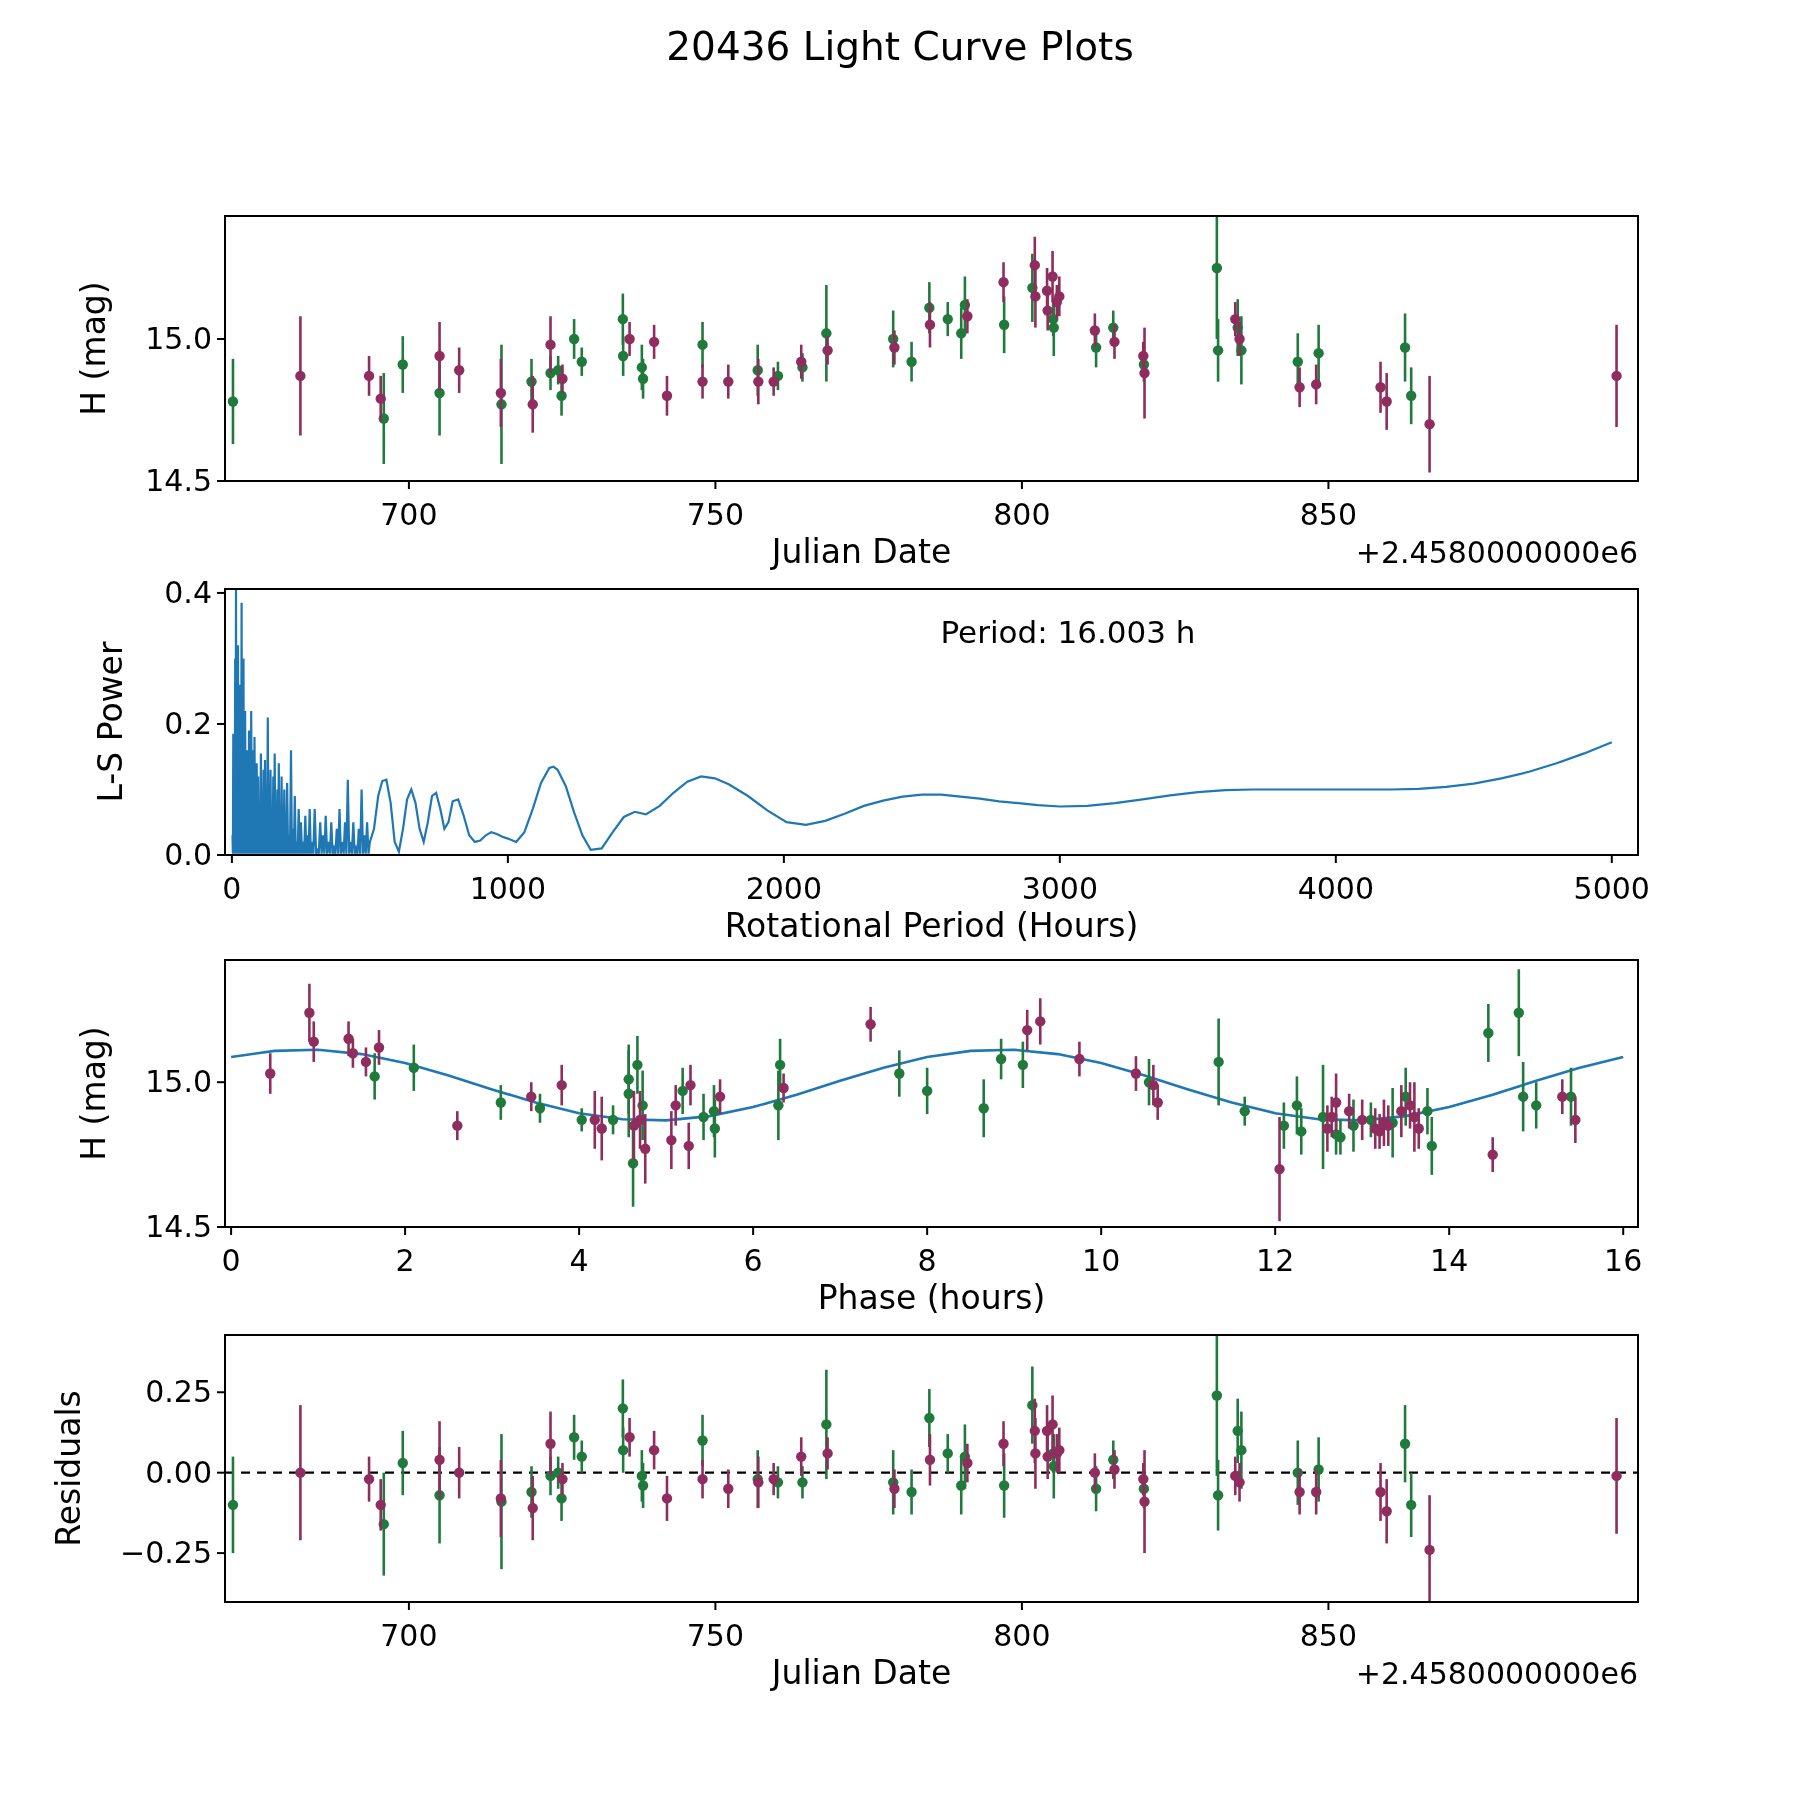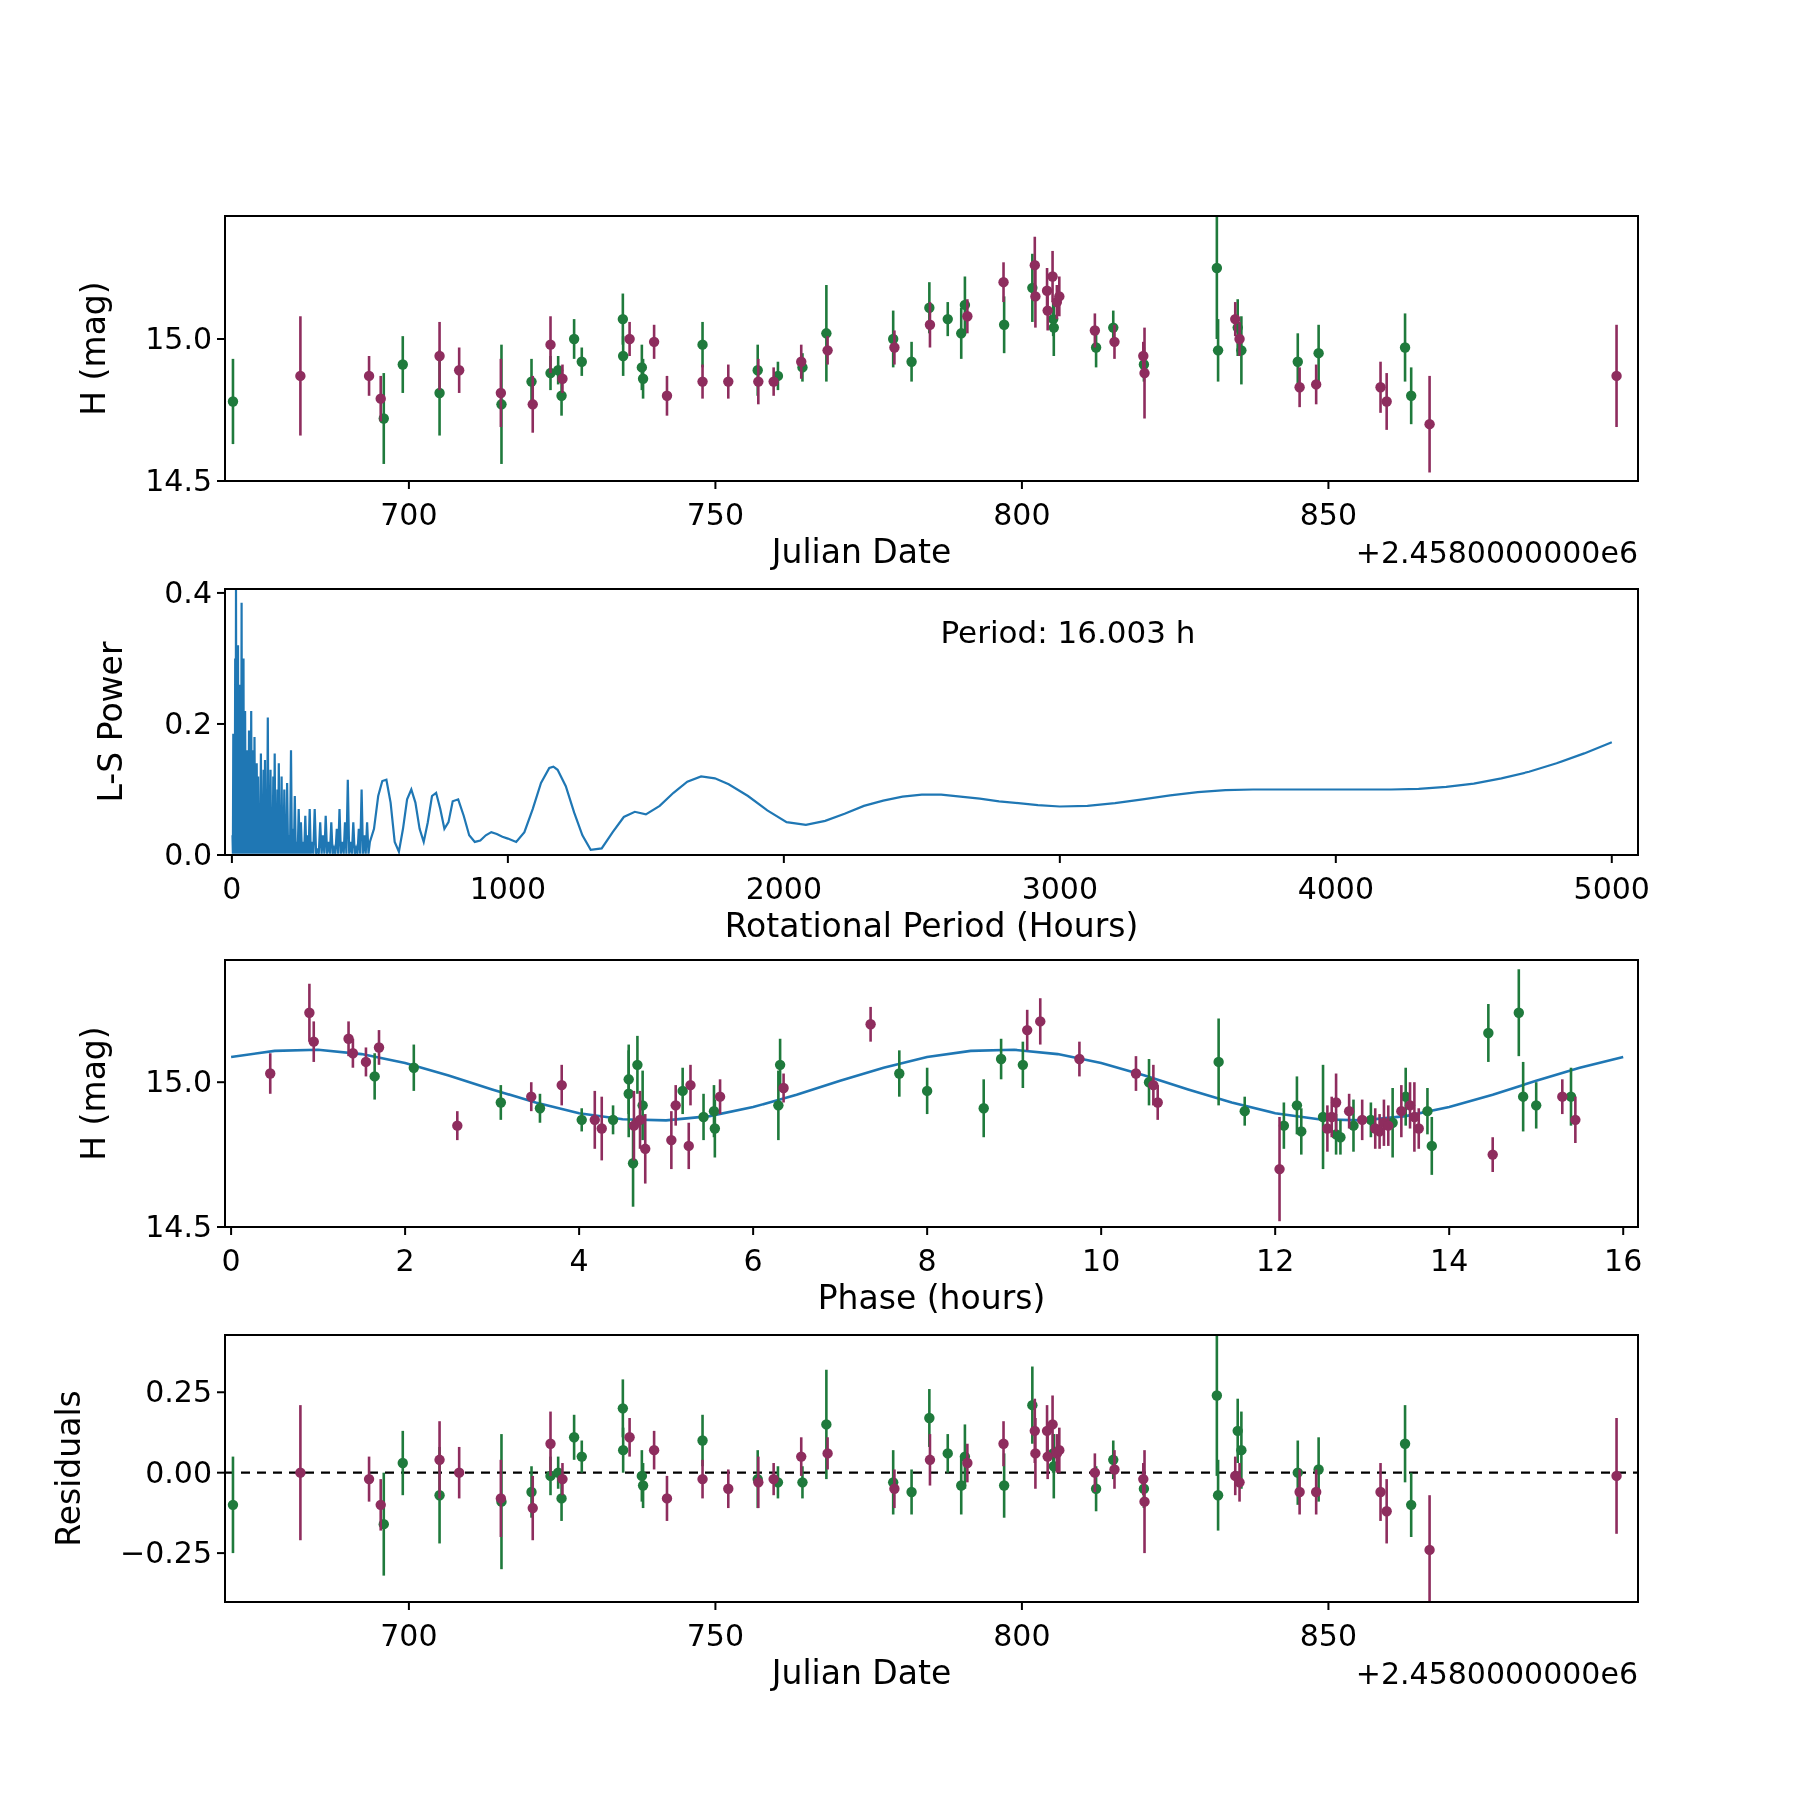--- a/index.html
+++ b/index.html
@@ -6,20 +6,21 @@
   #figure{position:relative;width:1800px;height:1800px;background:#ffffff;
           font-family:"DejaVu Sans", sans-serif;}
   #chart-title{position:absolute;left:0;right:0;top:24px;text-align:center;
                font-size:39px;color:#000;}
   #plot-svg{position:absolute;left:0;top:0;}
 </style>
 </head>
 <body>
 
 <div id="figure">
+  <div id="chart-title">20436 Light Curve Plots</div>
   <svg id="plot-svg" width="1800" height="1800" viewBox="0 0 1800 1800" xmlns="http://www.w3.org/2000/svg">
       <g>
         <g>
           <line x1="232.96919739696284" x2="232.96919739696284" y1="444.07609860664553" y2="358.8670953912112" stroke="#1f7a3c" stroke-width="2.6"></line>
           <circle cx="232.96919739696284" cy="401.47159699892836" r="5.2" fill="#1f7a3c"></circle>
           <line x1="383.77093275488056" x2="383.77093275488056" y1="463.95819935691304" y2="373.0685959271166" stroke="#1f7a3c" stroke-width="2.6"></line>
           <circle cx="383.77093275488056" cy="418.5133976420148" r="5.2" fill="#1f7a3c"></circle>
           <line x1="402.77440347071587" x2="402.77440347071587" y1="392.9506966773846" y2="336.1446945337621" stroke="#1f7a3c" stroke-width="2.6"></line>
           <circle cx="402.77440347071587" cy="364.5476956055734" r="5.2" fill="#1f7a3c"></circle>
           <line x1="439.55531453362255" x2="439.55531453362255" y1="435.55519828510177" y2="350.3461950696675" stroke="#1f7a3c" stroke-width="2.6"></line>

